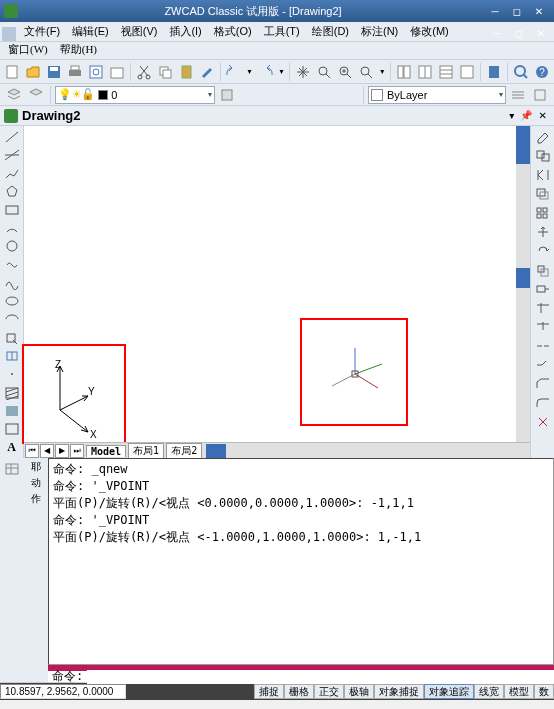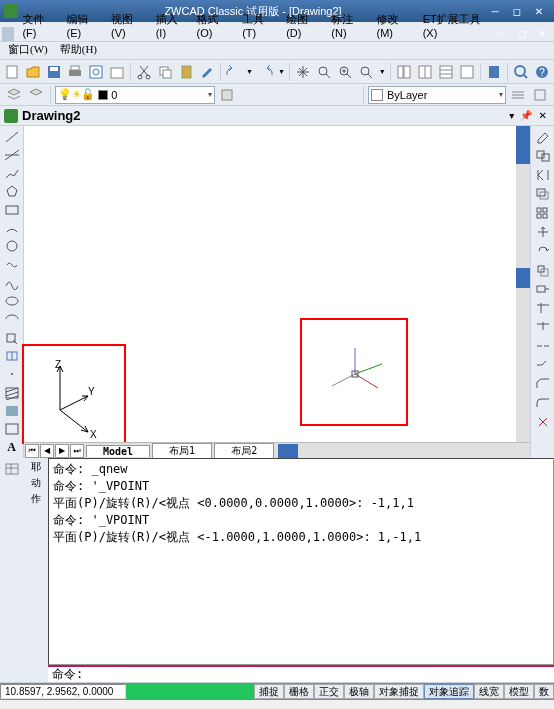--- a/index.html
+++ b/index.html
@@ -31,32 +31,32 @@
   .canvas-wrap { flex: 1; position: relative; background: #fff; }
   .redbox1 { position: absolute; left: -2px; top: 218px; width: 104px; height: 100px; border: 2px solid #ff0000; }
   .redbox2 { position: absolute; left: 276px; top: 192px; width: 108px; height: 108px; border: 2px solid #ff0000; }
   .axes-xyz { position: absolute; left: 14px; top: 234px; width: 60px; height: 80px; }
   .axes-3d { position: absolute; left: 296px; top: 218px; width: 70px; height: 60px; }
   .scrollbar-v { position: absolute; right: 0; top: 0; bottom: 16px; width: 14px; background: #e0e0e0; }
   .scrollbar-v .thumb { position: absolute; top: 0; width: 14px; height: 38px; background: #3a6db5; }
   .scrollbar-v .thumb2 { position: absolute; top: 142px; width: 14px; height: 20px; background: #3a6db5; }
   .tabs-row { height: 16px; display: flex; align-items: center; background: #e0e0e0; font-size: 10px; border-top: 1px solid #bbb; }
   .tabnav { width: 14px; height: 14px; border: 1px solid #999; background: #fff; display: flex; align-items: center; justify-content: center; cursor: pointer; font-size: 8px; margin-left: 1px; }
-  .tab { padding: 0 16px; background: #fff; border: 1px solid #999; border-bottom: none; margin-left: 2px; cursor: pointer; font-family: monospace; }
+  .tab { padding: 0 4px; background: #fff; border: 1px solid #999; border-bottom: none; margin-left: 2px; cursor: pointer; font-family: monospace; }
   .tab.active { background: #fff; font-weight: bold; }
   .hscroll { flex: 1; height: 14px; background: #e0e0e0; margin-left: 4px; position: relative; }
   .hscroll .hthumb { position: absolute; left: 0; width: 20px; height: 14px; background: #3a6db5; }
   .below { display: flex; height: 224px; }
   .below-left { width: 24px; background: #e8edf3; display: flex; flex-direction: column; align-items: center; gap: 1px; padding: 2px 0; }
   .below-left2 { width: 24px; background: #e8edf3; display: flex; flex-direction: column; align-items: center; gap: 2px; padding: 2px 0; font-size: 10px; }
   .cmdpane { flex: 1; background: #fff; border: 1px inset #999; font-family: "SimSun", monospace; font-size: 12px; padding: 2px 4px; overflow: hidden; white-space: pre; }
-  .cmdinput-row { display: flex; background: #fff; border-top: 2px solid #be185d; height: 17px; align-items: center; }
+  .cmdinput-row { display: flex; background: #fff; border-top: 6px solid #be185d; height: 17px; align-items: center; }
   .cmdinput-label { padding: 0 4px; font-family: "SimSun", monospace; font-size: 12px; }
   .cmdinput { flex: 1; border: none; font-family: monospace; font-size: 12px; outline: none; }
-  .statusbar { height: 18px; background: #22c55e; border-top: 1px solid #c8d0dc; display: flex; align-items: center; font-size: 10px; gap: 29px; }
+  .statusbar { height: 18px; background: #404040; border-top: 1px solid #c8d0dc; display: flex; align-items: center; font-size: 10px; gap: 29px; }
   .status-left { padding: 0 4px; border: 1px inset #ddd; background: #fff; height: 15px; display: flex; align-items: center; width: 126px; }
   .status-btns { margin-left: auto; display: flex; }
   .status-btn { border: 1px solid #aaa; padding: 0 4px; height: 15px; display: flex; align-items: center; cursor: pointer; background: #e8edf3; font-size: 10px; }
   .status-btn.active { background: #d8e4f2; border-color: #6a8bb8; }
   svg { display: block; }
 </style>
 </head>
 <body>
 
 <div class="titlebar">
@@ -71,21 +71,20 @@
   <div class="menu-icon"></div>
   <div class="menu-item">文件(F)</div>
   <div class="menu-item">编辑(E)</div>
   <div class="menu-item">视图(V)</div>
   <div class="menu-item">插入(I)</div>
   <div class="menu-item">格式(O)</div>
   <div class="menu-item">工具(T)</div>
   <div class="menu-item">绘图(D)</div>
   <div class="menu-item">标注(N)</div>
   <div class="menu-item">修改(M)</div>
-  <div class="menu-item">ET扩展工具(X)</div>
   <div style="margin-left:auto" class="winbtn">─</div>
   <div class="winbtn">◻</div>
   <div class="winbtn">✕</div>
 </div>
 
 <div class="menubar2">
   <div class="menu-item">窗口(W)</div>
   <div class="menu-item">帮助(H)</div>
 </div>
 

